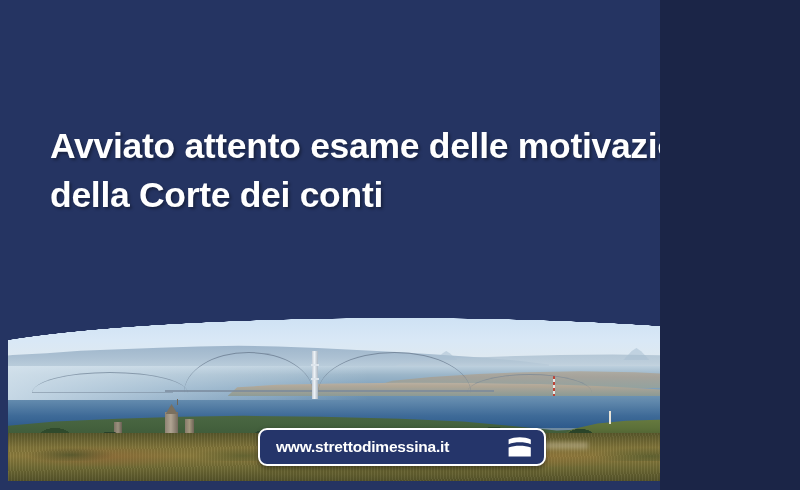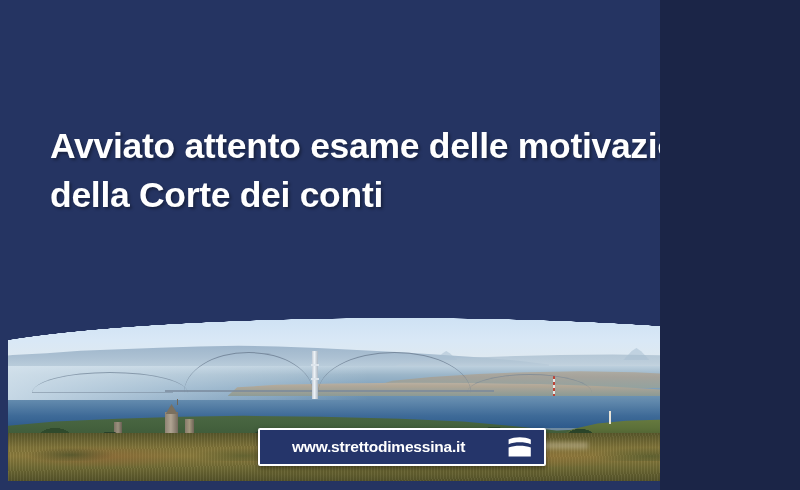--- a/index.html
+++ b/index.html
@@ -287,25 +287,25 @@
   
   #url-banner {
     position: absolute;
     left: 258px;
     top: 428px;
     width: 288px;
     height: 38px;
     box-sizing: border-box;
     background: #25356a;
     border: 2.5px solid #ffffff;
-    border-radius: 2px;
+    border-radius: 9px;
     display: flex;
     align-items: center;
     justify-content: space-between;
-    padding: 0 11px 0 32px;
+    padding: 0 11px 0 16px;
     box-shadow: 0 2px 5px rgba(0,0,0,.45);
   }
   #url-text {
     color: #ffffff;
     font-family: "Liberation Sans", sans-serif;
     font-weight: bold;
     font-size: 15.5px;
     letter-spacing: -0.2px;
     white-space: nowrap;
   }

